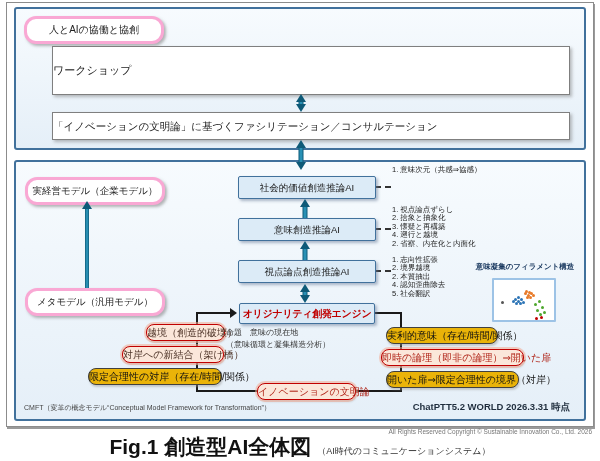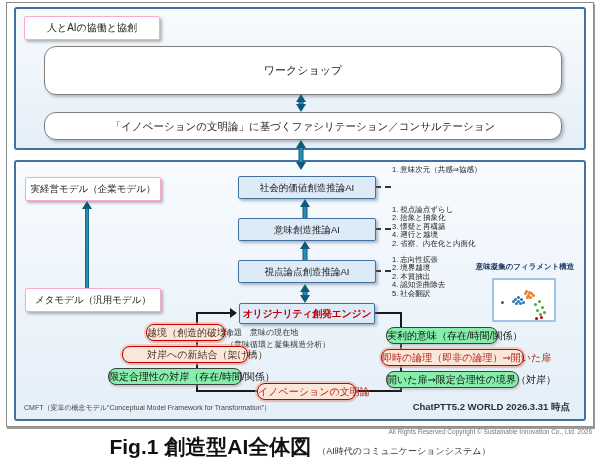--- a/index.html
+++ b/index.html
@@ -8,30 +8,30 @@
     font-family:"Liberation Sans","DejaVu Sans",sans-serif;color:#222;
   }
   
   #page-frame{position:absolute;left:6px;top:2px;width:586px;height:423px;
     border:1px solid #8c8c8c;box-shadow:1px 2px 0 #9a9a9a;background:#fff;}
   .section{position:absolute;border:2px solid var(--section-border,#41719c);border-radius:3px;
     background:linear-gradient(#f7fbfe,#e5eff8);}
   #sec-top{left:14px;top:7px;width:568px;height:139px;}
   #sec-main{left:14px;top:160px;width:568px;height:257px;}
   
-  .wbox{position:absolute;background:#fff;border:1px solid #7f7f7f;border-radius:12px;
-    box-shadow:2px 2px 3px rgba(110,110,110,.45);text-align:center;z-index:2;}
-  .labelbox{position:absolute;background:#fff;border:1px solid #f9a8d4;border-radius:2px;
+  .wbox{position:absolute;background:#fff;border:1px solid #7f7f7f;border-radius:0;
+    box-shadow:2px 2px 3px rgba(110,110,110,.45);text-align:left;z-index:2;margin-left:8px;}
+  .labelbox{position:absolute;background:#fff;border:3px solid #f9a8d4;border-radius:12px;
     box-shadow:2px 2px 3px rgba(110,110,110,.5);text-align:center;z-index:2;}
   .aibox{position:absolute;background:var(--ai-box-fill,#dcebf7);border:1px solid var(--ai-box-border,#41719c);
     border-radius:2px;box-shadow:2px 2px 3px rgba(100,120,150,.5);text-align:center;z-index:2;
     font-size:9.5px;line-height:21px;color:#1a1a1a;}
   .small-box{position:absolute;height:15px;line-height:15px;text-align:center;font-size:10px;
     border-radius:8px;z-index:2;white-space:nowrap;}
-  .plain{background:#86efac;border:1px solid #404040;color:#111;
+  .plain{background:#eab308;border:1px solid #404040;color:#111;
     box-shadow:1px 2px 2px rgba(150,150,150,.45);}
   .redbox{background:var(--red-box-fill,#fbe7da);border:1px solid var(--red-box-border,#c00000);
     box-shadow:0 0 0 2px rgba(242,169,145,.55),1px 2px 2px rgba(160,160,160,.4);}
   
   .av{position:absolute;width:5px;transform:translateX(-50%);z-index:5;
     background:linear-gradient(90deg,#0e5a78,#2f9ec4 50%,#0e5a78);}
   .ahu,.ahd{position:absolute;width:0;height:0;transform:translateX(-50%);z-index:5;
     border-left:5.5px solid transparent;border-right:5.5px solid transparent;}
   .ahu{border-bottom:8px solid #0e5a78;}
   .ahd{border-top:8px solid #0e5a78;}
@@ -70,22 +70,22 @@
   .list{position:absolute;font-size:7.5px;line-height:8.4px;color:#222;white-space:nowrap;z-index:2;}
   #list1{left:392px;top:166px;} #list2{left:392px;top:206px;} #list3{left:392px;top:256px;}
   
   #filament-label{position:absolute;left:455px;top:262px;width:140px;text-align:center;
     font-size:7.5px;font-weight:bold;color:#17365d;z-index:2;}
   #scatter{position:absolute;left:492px;top:278px;width:60px;height:40px;background:#fff;
     border:2px solid #9dc3e6;border-radius:1px;z-index:2;}
   .dot{position:absolute;width:3px;height:3px;border-radius:50%;}
   
   #ekkyo{left:146px;top:324px;width:77px;color:#4d3327;}
-  #taigan{left:122px;top:346px;width:100px;color:#4d3327;padding-left:24px;}
-  #gentei{left:88px;top:368px;width:132px;margin-left:20px;}
+  #taigan{left:122px;top:346px;width:100px;color:#4d3327;}
+  #gentei{left:88px;top:368px;width:132px;}
   #resonance{left:257px;top:383px;width:97px;color:#b02418;}
   #jitsuri{left:386px;top:327px;width:110px;}
   #sokuji{left:381px;top:349px;width:141px;color:#b02418;}
   #hiraita{left:386px;top:371px;width:131px;}
   
   #cmft{position:absolute;left:24px;top:403px;font-size:7px;color:#444;z-index:2;white-space:nowrap;}
   #version{position:absolute;right:30px;top:401px;font-size:9.5px;font-weight:bold;color:#1f2d3d;z-index:2;}
   #copyright{position:absolute;right:8px;top:428px;font-size:6.5px;color:#777;}
   #caption{position:absolute;left:0;top:433px;width:600px;text-align:center;}
   #caption-title{font-size:21px;font-weight:600;color:#111;}

